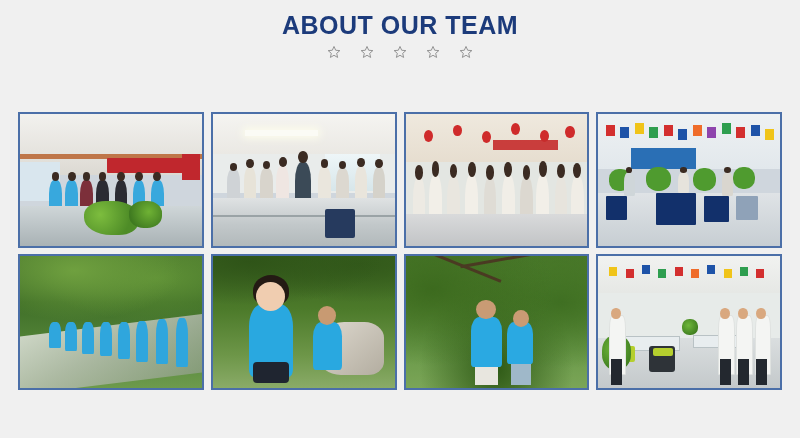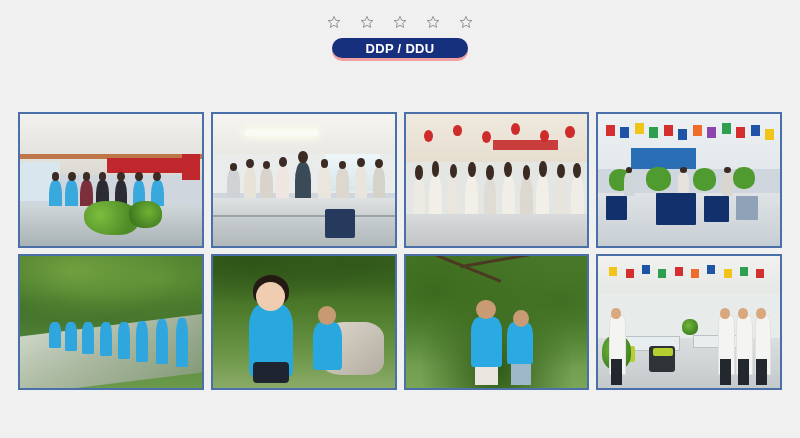--- a/index.html
+++ b/index.html
@@ -191,20 +191,21 @@
   .p8-w-leg { position:absolute; bottom:2%; width:6%; height:20%; background:#23282f; }
   .p8-w-head { position:absolute; width:5.5%; height:9%; background:#d9a87f; border-radius:50%; }
 </style>
 </head>
 <body>
 
 <div class="page">
 
   <div class="header">
 
+    <h1 class="page-title">ABOUT OUR TEAM</h1>
 
     <div class="stars">
       <span class="star">
         <svg viewBox="0 0 24 24" width="14" height="14" fill="none" stroke="#8d8d8d" stroke-width="1.6" stroke-linejoin="round">
           <polygon points="12,2.5 14.9,9 22,9.6 16.6,14.3 18.2,21.3 12,17.6 5.8,21.3 7.4,14.3 2,9.6 9.1,9"></polygon>
         </svg>
       </span>
       <span class="star">
         <svg viewBox="0 0 24 24" width="14" height="14" fill="none" stroke="#8d8d8d" stroke-width="1.6" stroke-linejoin="round">
           <polygon points="12,2.5 14.9,9 22,9.6 16.6,14.3 18.2,21.3 12,17.6 5.8,21.3 7.4,14.3 2,9.6 9.1,9"></polygon>
@@ -220,23 +221,20 @@
           <polygon points="12,2.5 14.9,9 22,9.6 16.6,14.3 18.2,21.3 12,17.6 5.8,21.3 7.4,14.3 2,9.6 9.1,9"></polygon>
         </svg>
       </span>
       <span class="star">
         <svg viewBox="0 0 24 24" width="14" height="14" fill="none" stroke="#8d8d8d" stroke-width="1.6" stroke-linejoin="round">
           <polygon points="12,2.5 14.9,9 22,9.6 16.6,14.3 18.2,21.3 12,17.6 5.8,21.3 7.4,14.3 2,9.6 9.1,9"></polygon>
         </svg>
       </span>
     </div>
 
-    <div class="badge-wrap">
-      <span class="badge">DDP / DDU</span>
-    </div>
   </div>
 
   <div class="grid">
 
     <div class="photo">
       <div class="scene">
         <div class="lyr p1-ceiling"></div>
         <div class="lyr p1-beam"></div>
         <div class="lyr p1-wallL"></div>
         <div class="lyr p1-banner"></div>

